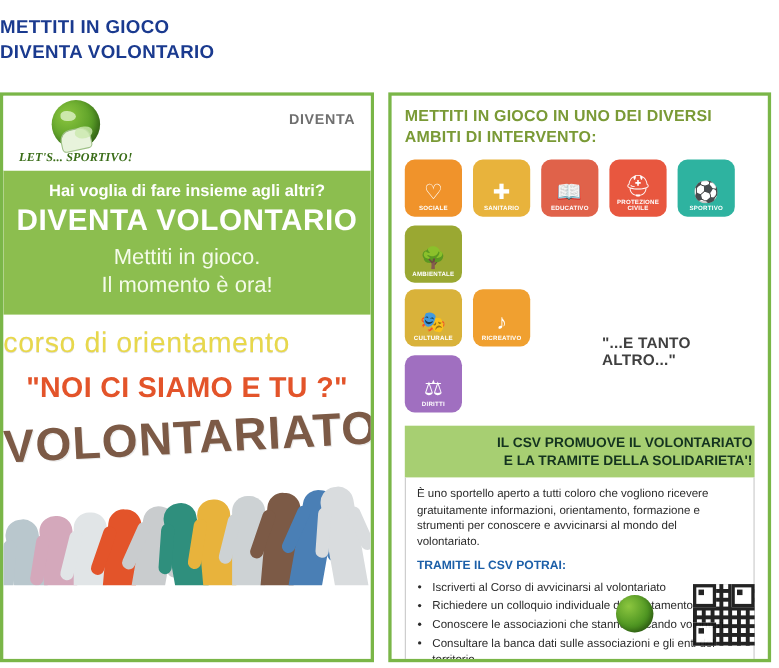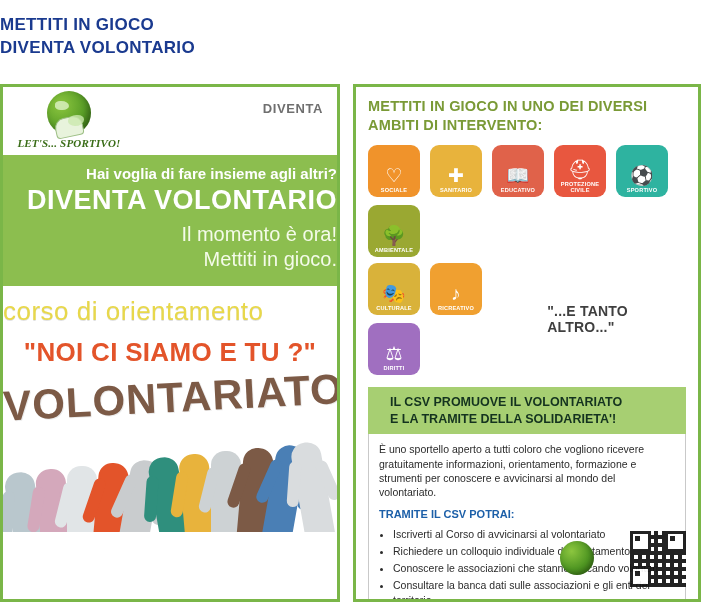--- a/index.html
+++ b/index.html
@@ -119,21 +119,21 @@
     color: #6f6f6f;
     font-weight: bold;
     font-size: 13px;
     line-height: 1.25;
     letter-spacing: .6px;
   }
 
   .lf-green {
     background: #8cbe4f;
     padding: 10px 0 14px;
-    text-align: right;
+    text-align: center;
     color: #ffffff;
   }
   .lf-green .l1 {
     font-size: 15px;
     font-weight: bold;
     color: #ffffff;
     margin-bottom: 4px;
   }
   .lf-green .l2 {
     font-size: 27px;
@@ -275,22 +275,22 @@
     font-size: 14px;
     font-weight: bold;
     color: #3f3f3f;
     letter-spacing: .2px;
     margin-left: 8px;
   }
 
   .rf-banner {
     margin-top: 12px;
     background: #a7cf72;
-    text-align: left;
-    padding: 7px 22px;
+    text-align: right;
+    padding: 7px 2px;
     color: #14331f;
     font-weight: bold;
     font-size: 12.5px;
     line-height: 1.35;
   }
   .rf-body {
     border: 1px solid #c9c9c9;
     border-top: none;
     padding: 8px 10px 10px;
     font-size: 10.5px;
@@ -383,22 +383,22 @@
         </div>
         <div class="promuove">
           <div>DIVENTA</div>
         </div>
       </div>
 
       <div class="lf-green">
         <div class="l1">Hai voglia di fare insieme agli altri?</div>
         <div class="l2">DIVENTA VOLONTARIO</div>
         <div class="l3">
+          <div>Mettiti in gioco.</div>
           <div>Il momento è ora!</div>
-          <div>Mettiti in gioco.</div>
         </div>
       </div>
 
       <div class="lf-corso">corso di orientamento</div>
       <div class="lf-noi">"NOI CI SIAMO E TU ?"</div>
       <div class="lf-volont">VOLONTARIATO</div>
 
       <div class="hands-art">
           <div class="h" style="background: rgb(185, 199, 205); left: 6px; height: 74px; transform: rotate(-10deg);"></div>
           <div class="h" style="background: rgb(212, 168, 187); left: 34.9091px; height: 77px; transform: rotate(-5deg);"></div>

